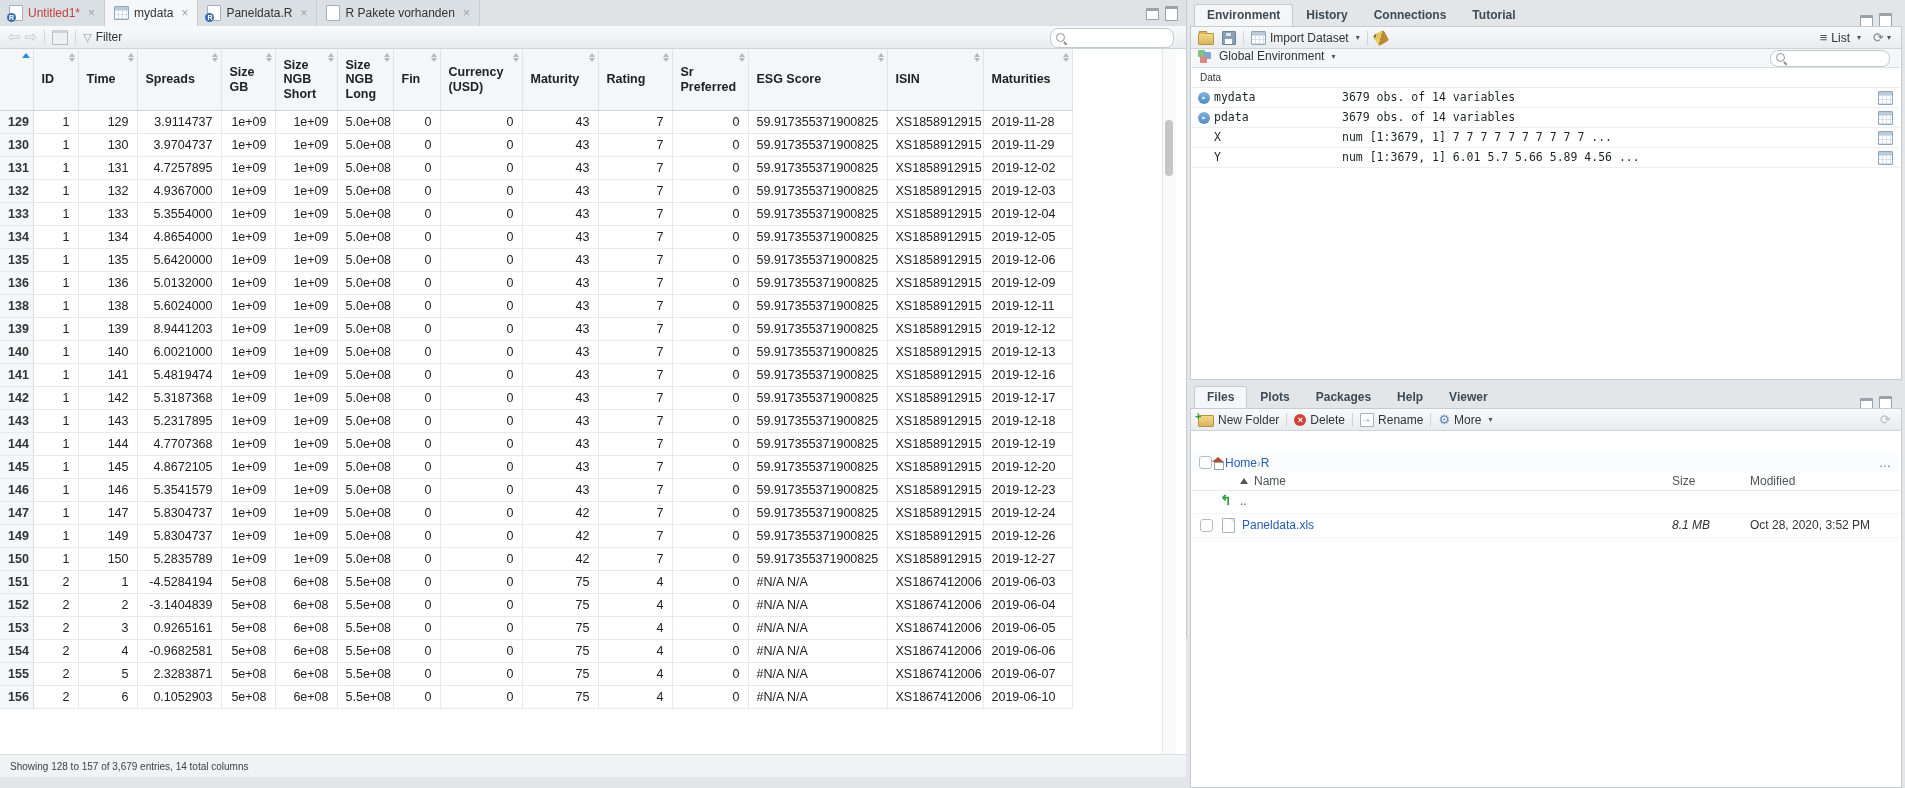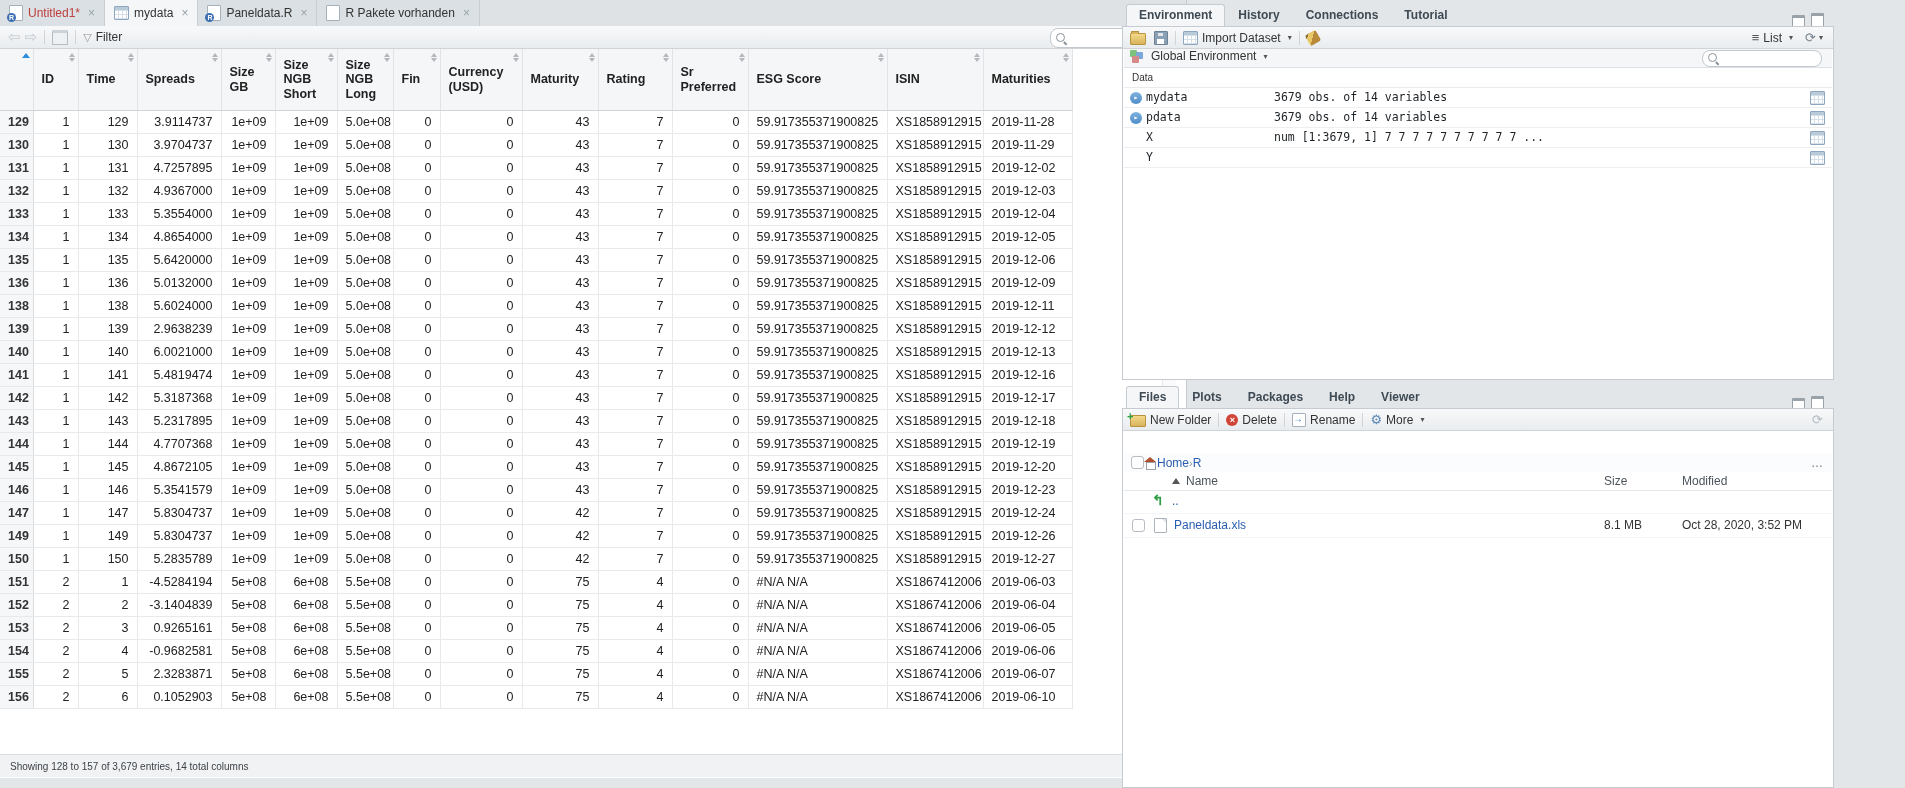--- a/index.html
+++ b/index.html
@@ -20,21 +20,21 @@
   .tbtn{display:flex;align-items:center;gap:4px;color:#333;font-size:12px;cursor:default;}
   
   .mag{position:relative;width:14px;height:14px;display:inline-block;}
   .mag::before{content:"";position:absolute;left:2px;top:2px;width:7px;height:7px;border:1.5px solid #8a939b;border-radius:50%;}
   .mag::after{content:"";position:absolute;left:10px;top:10px;width:4px;height:1.5px;background:#8a939b;transform:rotate(45deg);transform-origin:left center;}
   .searchbox{position:relative;background:#fff;border:1px solid #c3c9ce;border-radius:8px;height:18px;}
   .searchbox input{position:absolute;left:20px;right:4px;top:1px;border:none;outline:none;height:14px;
                    font-family:"Liberation Sans",sans-serif;font-size:11px;background:transparent;}
   .searchbox .mag{position:absolute;left:3px;top:2px;}
   
-  #left-pane{position:absolute;left:0;top:0;width:1186px;height:778px;background:#fff;border-right:1px solid #c5cbd0;}
+  #left-pane{position:absolute;left:0;top:0;width:1186px;height:638px;background:#fff;border-right:1px solid #c5cbd0;}
   #src-tabbar{position:absolute;left:0;top:0;right:0;height:26px;background:#dee2e5;display:flex;align-items:stretch;}
   .stab{display:flex;align-items:center;gap:5px;padding:0 9px;border-right:1px solid #c8cdd2;
         background:#dae0e3;font-size:12px;color:#333;cursor:default;}
   .stab.active{background:#f5f6f8;}
   .stab .lbl.red{color:#bf3e3e;}
   .tab-close{color:#99a3ab;font-size:12px;margin-left:3px;}
   .doc{position:relative;width:12px;height:14px;background:#fff;border:1px solid #a7b0b8;border-radius:1px;}
   .doc.rdoc::after{content:"R";position:absolute;left:-3px;bottom:-2px;width:9px;height:9px;border-radius:50%;
         background:#3c6db0;color:#fff;font-size:7px;font-weight:bold;line-height:9px;text-align:center;}
   .gridico{width:13px;height:12px;border:1px solid #8fa6bf;border-radius:1px;
@@ -57,21 +57,21 @@
   .sort{position:absolute;top:4px;right:3px;display:flex;flex-direction:column;gap:1px;}
   .sort i{display:block;width:0;height:0;border-left:3.5px solid transparent;border-right:3.5px solid transparent;}
   .sort i.up{border-bottom:4px solid #b3b8bd;}
   .sort i.dn{border-top:4px solid #b3b8bd;}
   .sort i.up.blue{border-bottom:5px solid #2e8ddb;border-left-width:4px;border-right-width:4px;}
   #v-scroll{position:absolute;top:0;right:10px;width:13px;height:705px;background:#fafafa;border-left:1px solid #e6e6e6;}
   #v-scroll .thumb{position:absolute;left:2px;top:71px;width:8px;height:56px;border-radius:4px;background:#c4c6c8;}
   #dv-status{position:absolute;left:0;top:754px;width:1186px;height:23px;background:#f1f2f4;
      border-top:1px solid #dadedf;line-height:23px;padding-left:10px;font-size:10px;color:#3c4348;box-sizing:border-box;}
   
-  .rpane{position:absolute;left:1122px;width:712px;}
+  .rpane{position:absolute;left:1190px;width:712px;}
   #env-pane{top:0;height:380px;}
   #files-pane{top:386px;height:402px;}
   .pane-body{position:absolute;left:0;right:0;bottom:0;background:#fff;border:1px solid #c5cbd0;}
   
   .ico-folder{position:relative;width:14px;height:10px;background:linear-gradient(#f3d98a,#d9b45c);
      border:1px solid #b8933f;border-radius:1px;margin-top:3px;}
   .ico-folder::before{content:"";position:absolute;left:0;top:-3px;width:6px;height:2px;background:#d9b45c;border:1px solid #b8933f;border-bottom:none;border-radius:1px 1px 0 0;}
   .ico-save{position:relative;width:12px;height:12px;background:#8aa0b4;border:1px solid #6d8295;border-radius:1px;}
   .ico-save::after{content:"";position:absolute;left:2px;bottom:0;width:7px;height:5px;background:#fff;}
   .ico-save::before{content:"";position:absolute;left:3px;top:1px;width:5px;height:3px;background:#dfe7ed;}
@@ -122,21 +122,21 @@
      border-right:4px solid transparent;border-bottom:6px solid #555;}
   #file-headrow .h-name{position:absolute;left:62px;top:2px;}
   #file-headrow .h-size{position:absolute;left:480px;top:2px;}
   #file-headrow .h-mod{position:absolute;left:558px;top:2px;}
   .file-row{position:relative;height:23px;line-height:23px;font-size:12px;border-bottom:1px solid #f2f4f5;}
   .file-row .checkbox{position:absolute;left:8px;top:5px;}
   .file-row .fico{position:absolute;left:30px;top:4px;}
   .file-row .fname{position:absolute;left:50px;color:#2a5db0;}
   .file-row.updir .fico{left:28px;top:3px;}
   .file-row.updir .fname{left:48px;}
-  .file-row .fsize{position:absolute;left:480px;color:#333;}
+  .file-row .fsize{position:absolute;left:480px;color:#333;font-style:italic;}
   .file-row .fmod{position:absolute;left:558px;color:#333;}
 </style>
 </head>
 <body>
 
 <div id="app">
 
   <section id="left-pane">
 
     <div id="src-tabbar">
@@ -415,21 +415,21 @@
               <td class="right">7</td>
               <td class="right">0</td>
               <td class="left">59.917355371900825</td>
               <td class="left">XS1858912915</td>
               <td class="left">2019-12-11</td>
             </tr>
             <tr>
               <td class="gutter left">139</td>
               <td class="right">1</td>
               <td class="right">139</td>
-              <td class="right">2.9638239</td>
+              <td class="right">8.9441203</td>
               <td class="right">1e+09</td>
               <td class="right">1e+09</td>
               <td class="right">5.0e+08</td>
               <td class="right">0</td>
               <td class="right">0</td>
               <td class="right">43</td>
               <td class="right">7</td>
               <td class="right">0</td>
               <td class="left">59.917355371900825</td>
               <td class="left">XS1858912915</td>
@@ -779,20 +779,21 @@
             <span class="val">3679 obs. of 14 variables</span>
             <span class="gridico"></span>
           </div>
           <div class="env-row">
             <span class="nm">X</span>
             <span class="val">num [1:3679, 1] 7 7 7 7 7 7 7 7 7 7 ...</span>
             <span class="gridico"></span>
           </div>
           <div class="env-row">
             <span class="nm">Y</span>
+            <span class="val">num [1:3679, 1] 6.01 5.7 5.66 5.89 4.56 ...</span>
             <span class="gridico"></span>
           </div>
         </div>
     </div>
   </section>
 
   <section id="files-pane" class="rpane">
     <div class="pane-tabs" style="top:2px;height:20px;padding-left:4px;">
       <div class="ptab active">Files</div>
       <div class="ptab">Plots</div>

